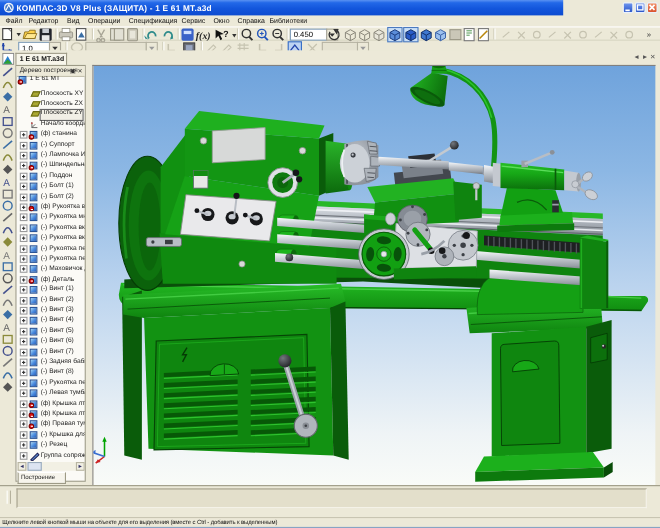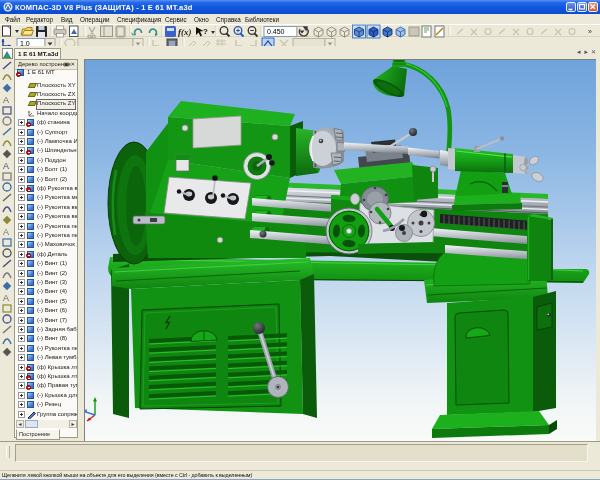--- a/index.html
+++ b/index.html
@@ -1,16 +1,16 @@
 <!DOCTYPE html>
 <html><head><meta charset="utf-8">
 <style>
 html,body{margin:0;padding:0;}
 #win{position:relative;width:600px;height:480px;background:#ece9d8;font-family:"Liberation Sans",sans-serif;overflow:hidden;}
-#titlebar{position:absolute;left:0;top:0;width:600px;height:14px;background:linear-gradient(180deg,#5a92f2 0%,#2268e8 18%,#1356dc 55%,#0d4bd0 100%);}
+#titlebar{position:absolute;left:0;top:0;width:512px;height:14px;background:linear-gradient(180deg,#5a92f2 0%,#2268e8 18%,#1356dc 55%,#0d4bd0 100%);}
 #titletext{position:absolute;left:15px;top:2.5px;font-size:7.5px;font-weight:bold;color:#fff;letter-spacing:0.2px;}
 .wbtn{position:absolute;top:2px;width:10px;height:10px;border-radius:2px;border:1px solid #e8f0fc;box-sizing:border-box;font-size:7px;color:#fff;text-align:center;line-height:8px;font-weight:bold;}
 #menubar{position:absolute;left:0;top:14px;width:600px;height:10px;font-size:6.3px;color:#111;}
 #menubar span{position:absolute;top:2px;}
 .tbrow{position:absolute;left:0;width:600px;background:#ece9d8;}
 #statusbar{position:absolute;left:0;top:470px;width:600px;height:10px;background:#ece9d8;border-top:1px solid #c8c5b2;font-size:5.4px;color:#111;letter-spacing:-0.1px;}
 #statusbar div{position:absolute;left:2px;top:1px;}
 #propbar{position:absolute;left:0;top:441px;width:600px;height:29px;background:#ece9d8;border-top:1px solid #9d9a86;}
 #propfield{position:absolute;left:15px;top:2px;width:571px;height:16px;background:#e3dfcb;border:1px solid #a39f8b;border-bottom-color:#f6f4ec;border-right-color:#f6f4ec;}
 #propgrip{position:absolute;left:6px;top:4px;width:2px;height:12px;border-left:1px solid #fff;border-right:1px solid #b5b19d;}

